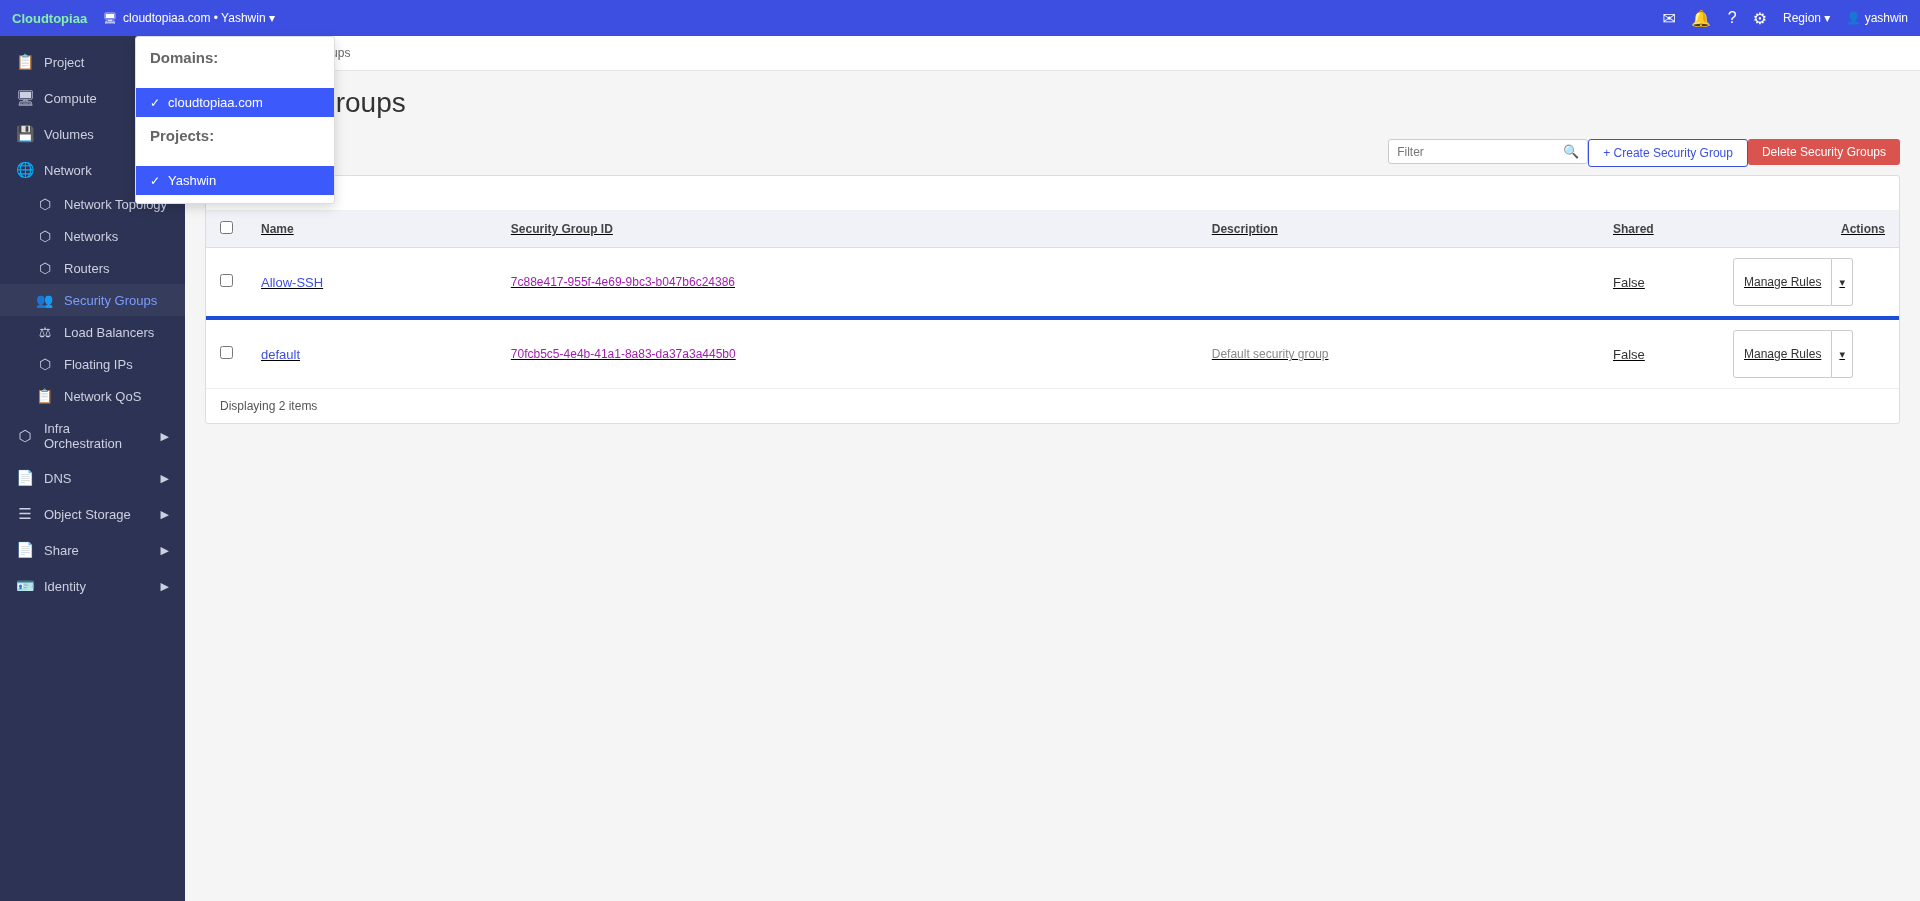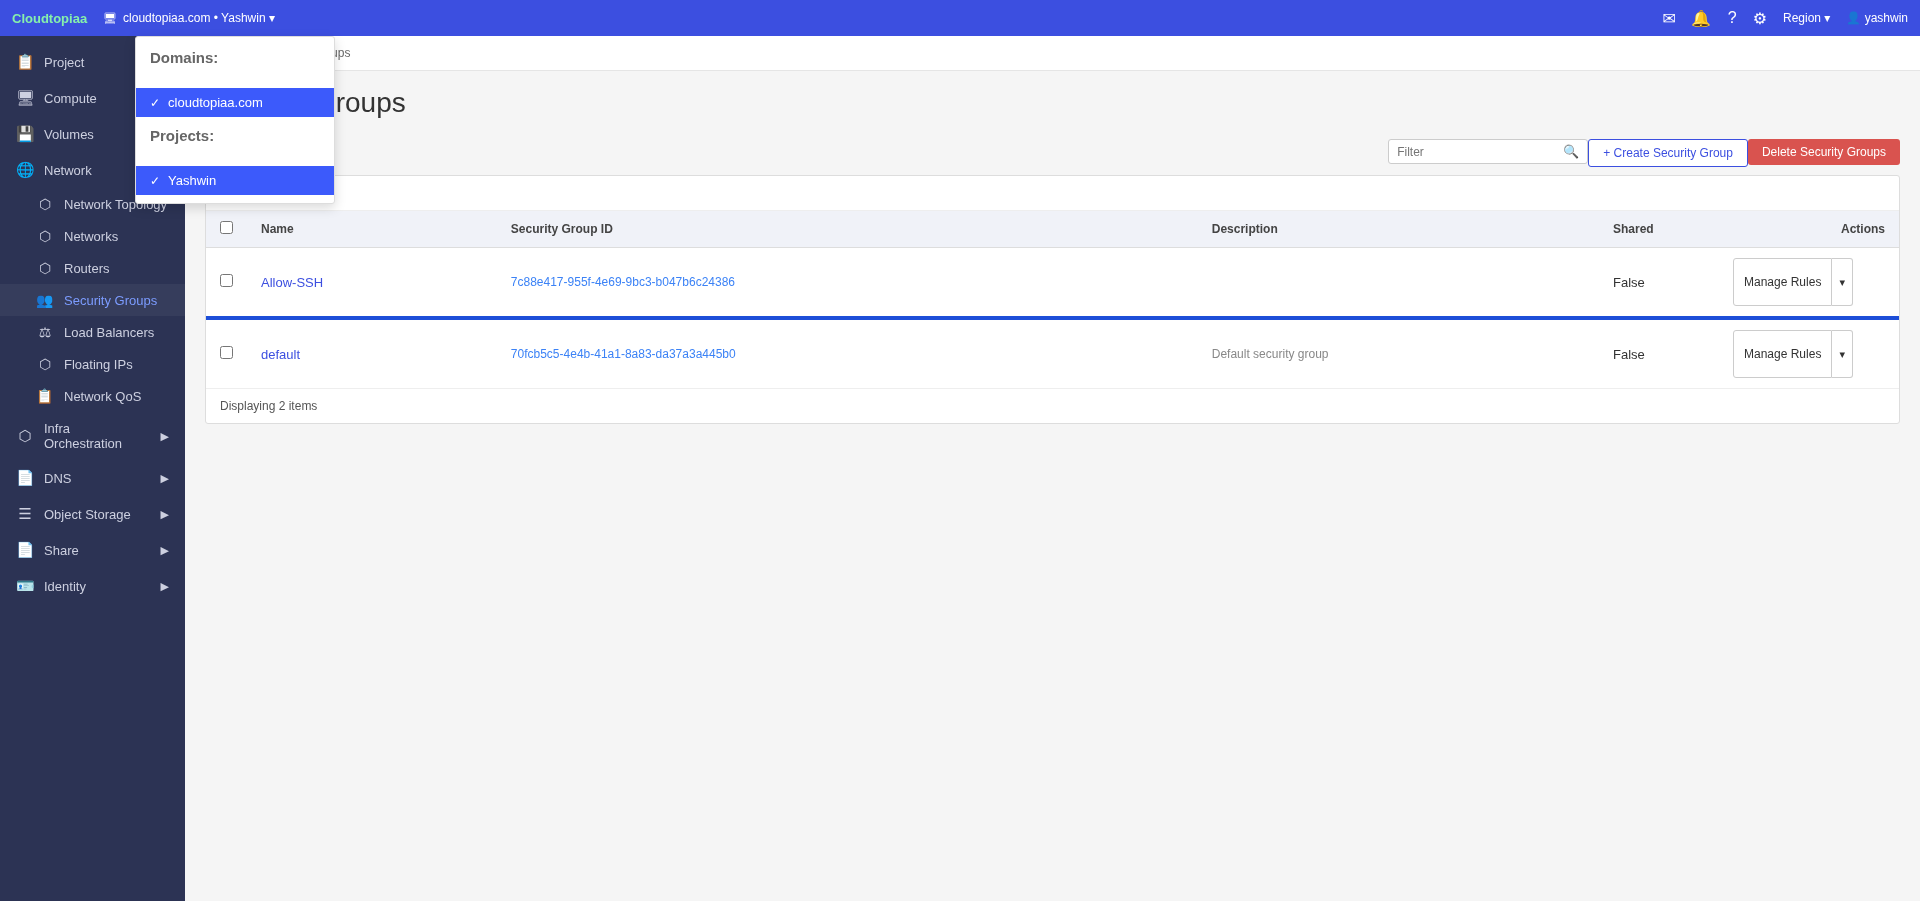--- a/index.html
+++ b/index.html
@@ -181,20 +181,21 @@
     }
     .table-info {
       padding: 10px 14px;
       font-size: 12px;
       color: #555;
       border-bottom: 1px solid #eee;
     }
     table {
       width: 100%;
       border-collapse: collapse;
+      text-decoration: underline;
     }
     thead tr {
       background: #f0f2f8;
     }
     thead th {
       padding: 10px 14px;
       text-align: left;
       font-size: 12px;
       font-weight: 600;
       color: #444;
@@ -204,21 +205,21 @@
       border-bottom: 4px solid #1d4ed8;
     }
     tbody tr:last-child { border-bottom: none; }
     tbody td {
       padding: 10px 14px;
       font-size: 13px;
       color: #333;
       vertical-align: middle;
     }
     .td-link { color: #3c4fe0; cursor: pointer; }
-    .td-uuid { color: #3b82f6; font-size: 12px; }
+    .td-uuid { color: #a21caf; font-size: 12px; }
     .td-desc { color: #888; font-size: 12px; }
     .checkbox-col { width: 36px; }
     .actions-col { width: 180px; text-align: right; }
     .shared-col { width: 120px; }
 
     
     .manage-btn-group { display: flex; }
     .manage-btn {
       padding: 16px 10px;
       font-size: 12px;

